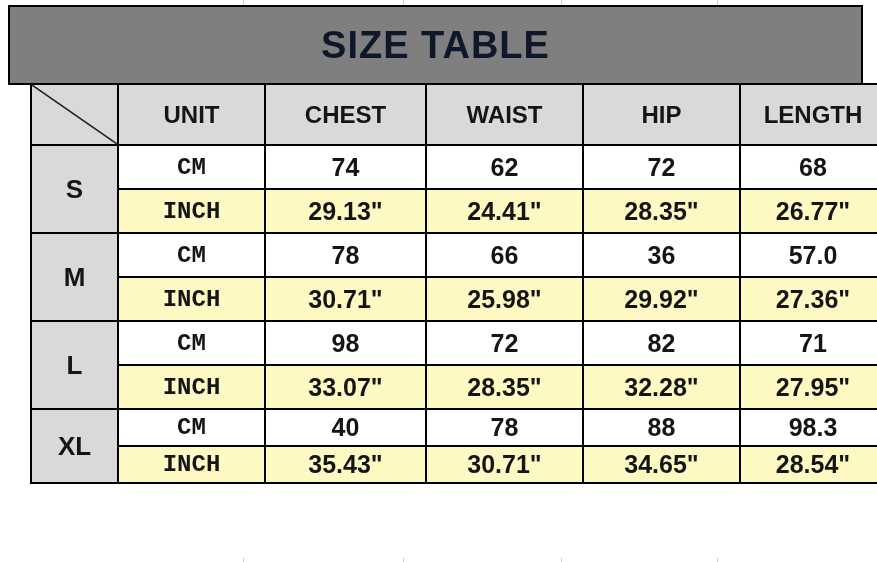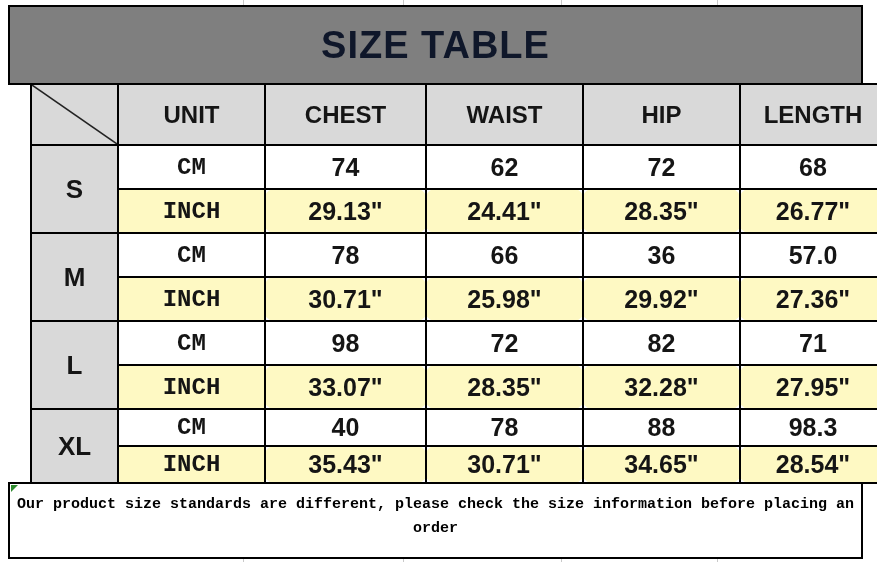--- a/index.html
+++ b/index.html
@@ -76,21 +76,21 @@
     position: absolute;
     left: 0; top: 0;
     width: 100%; height: 100%;
     display: block;
   }
   td.size-label {
     background: #d9d9d9;
     font-size: 26px;
   }
   td.unit-label { font-size: 24px; font-family: Liberation Mono, monospace; }
-  td.value-cell { font-size: 25px; border-radius: 9px; }
+  td.value-cell { font-size: 25px; }
   tr.cm-row td { background: #ffffff; height: 44px; }
   tr.inch-row td { background: #fef9c3; height: 44px; }
   tr.cm-row td.size-label { background: #d9d9d9; }
   tr.row-xl td { height: 37px; }
 
   .note-box {
     box-sizing: border-box;
     border: 2px solid #000;
     margin-top: -2px;
     background: #ffffff;
@@ -210,18 +210,14 @@
         <tr class="inch-row row-xl">
           <td class="unit-label">INCH</td>
           <td class="value-cell">35.43"</td>
           <td class="value-cell">30.71"</td>
           <td class="value-cell">34.65"</td>
           <td class="value-cell">28.54"</td>
         </tr>
       </tbody>
   </table>
 
-  <div class="note-box">
-    <span class="err-triangle"></span>
-    <span>Our product size standards are different, please check the size information before placing an order</span>
-  </div>
 
 </div>
 
 </body></html>

